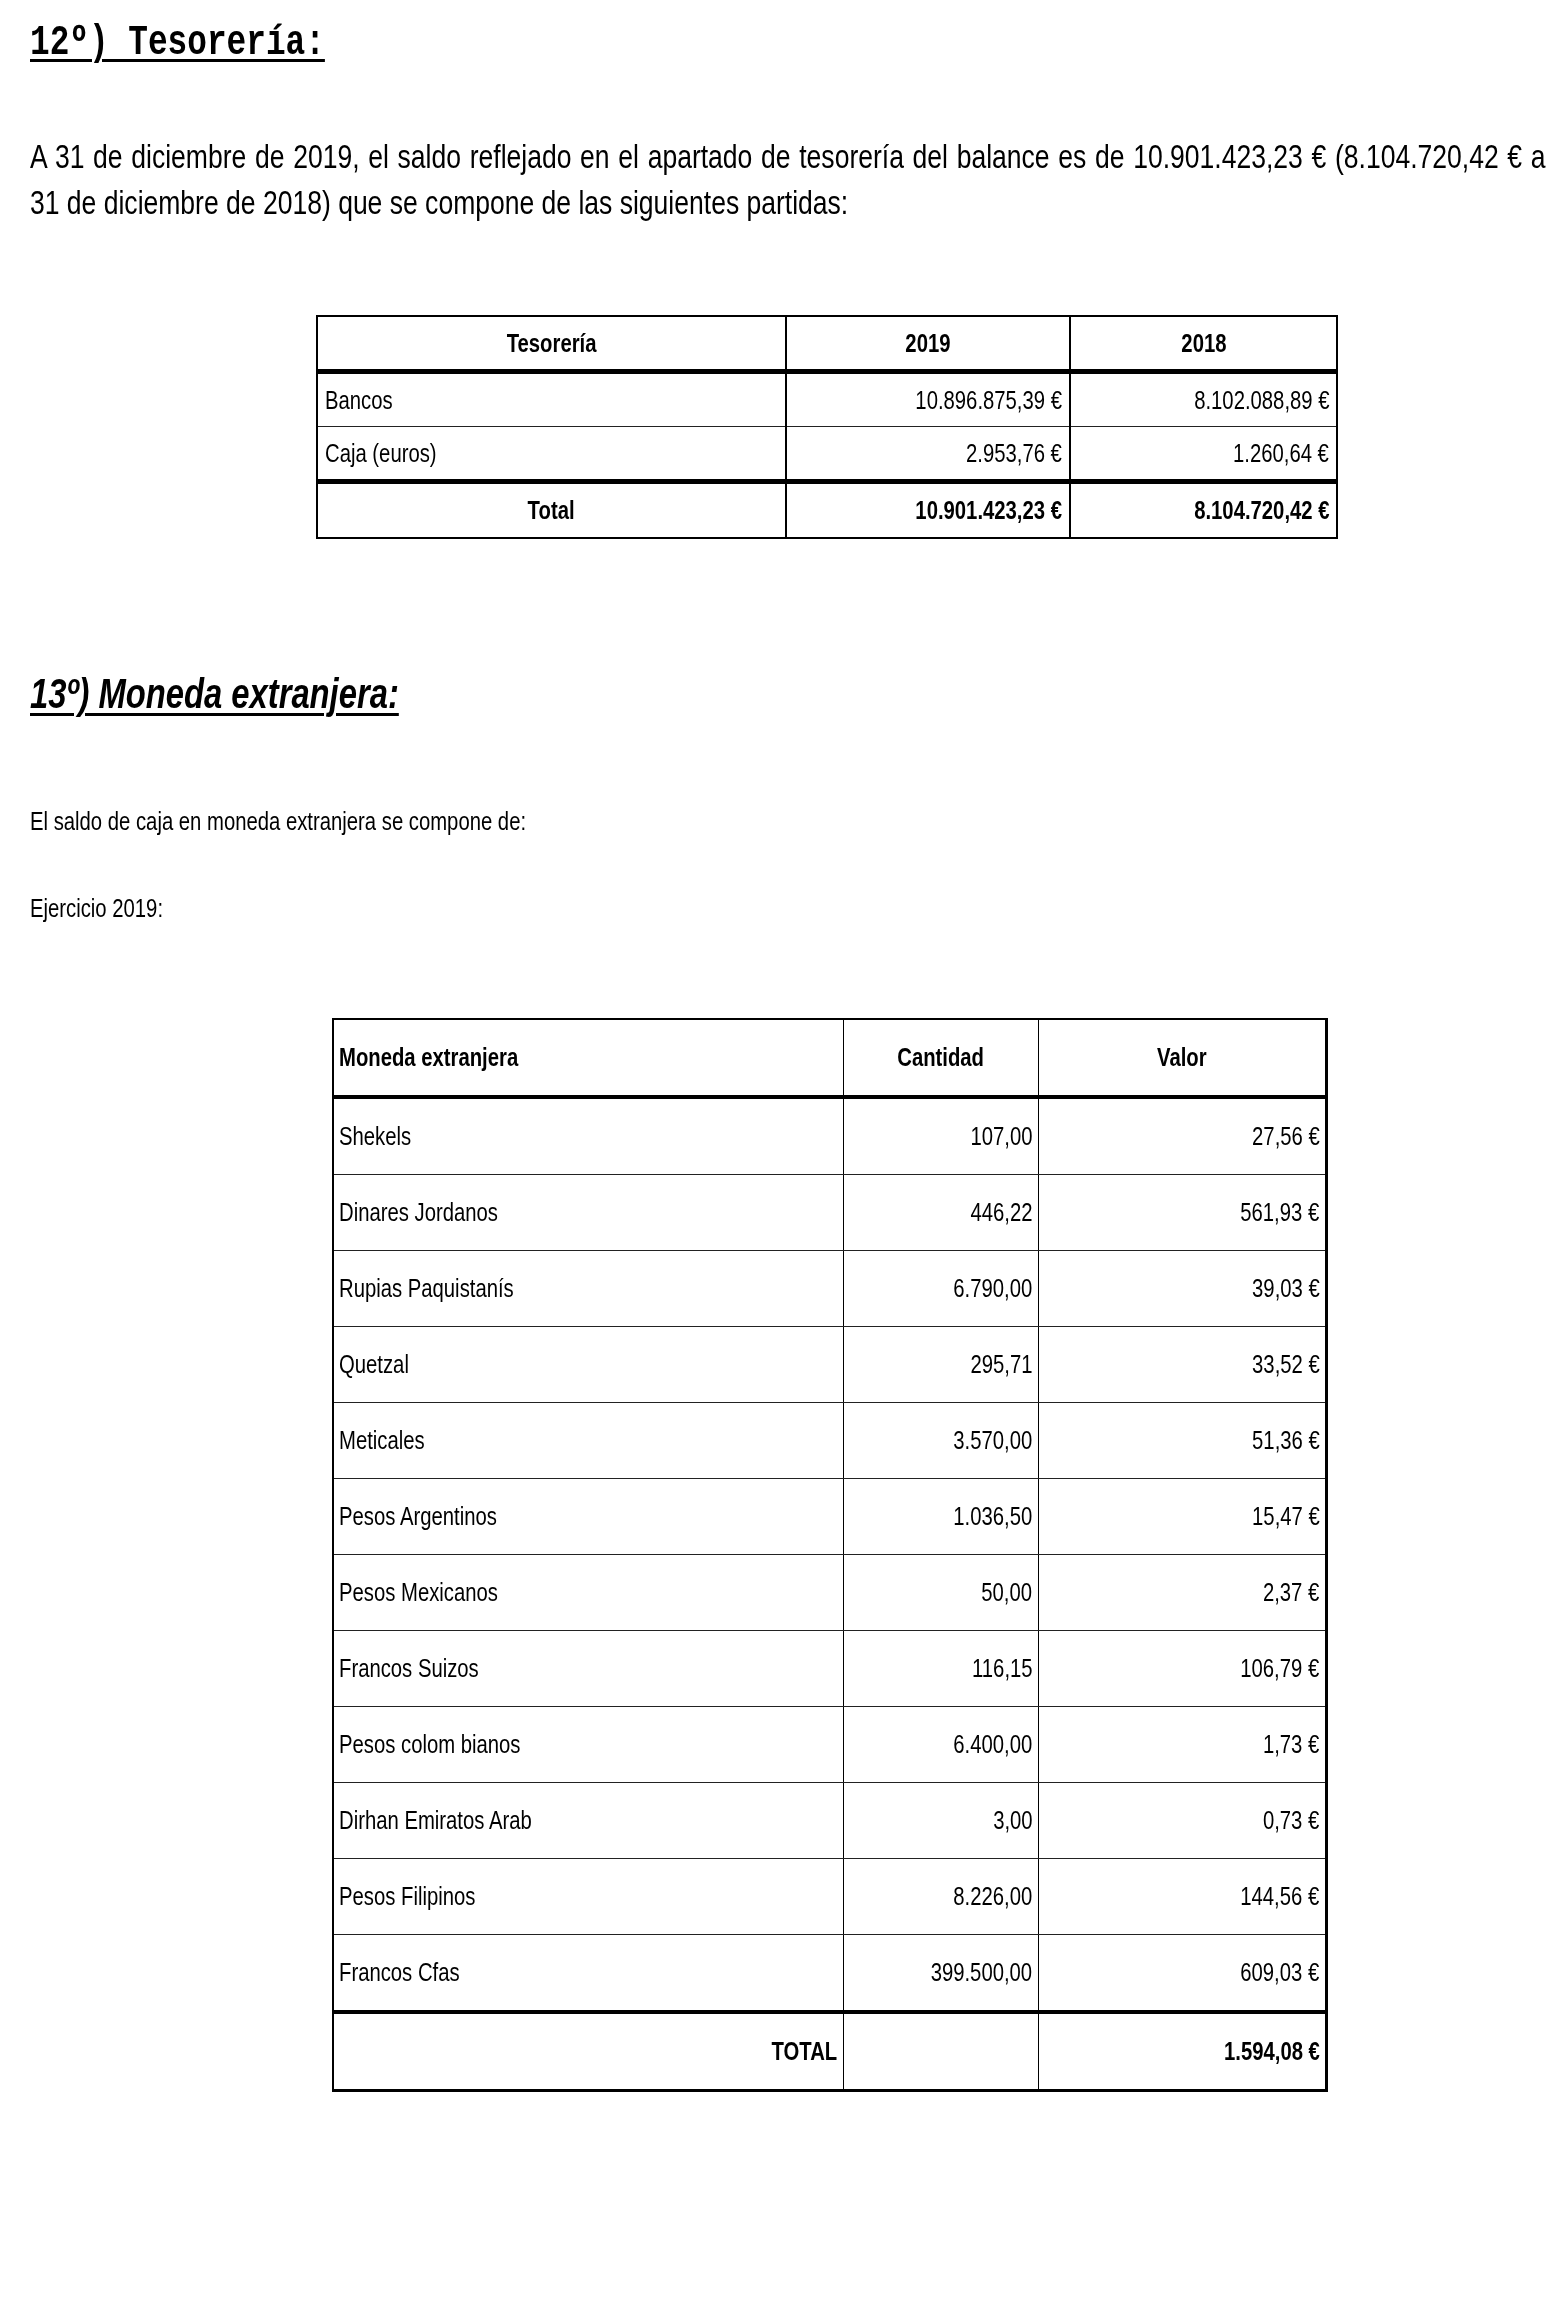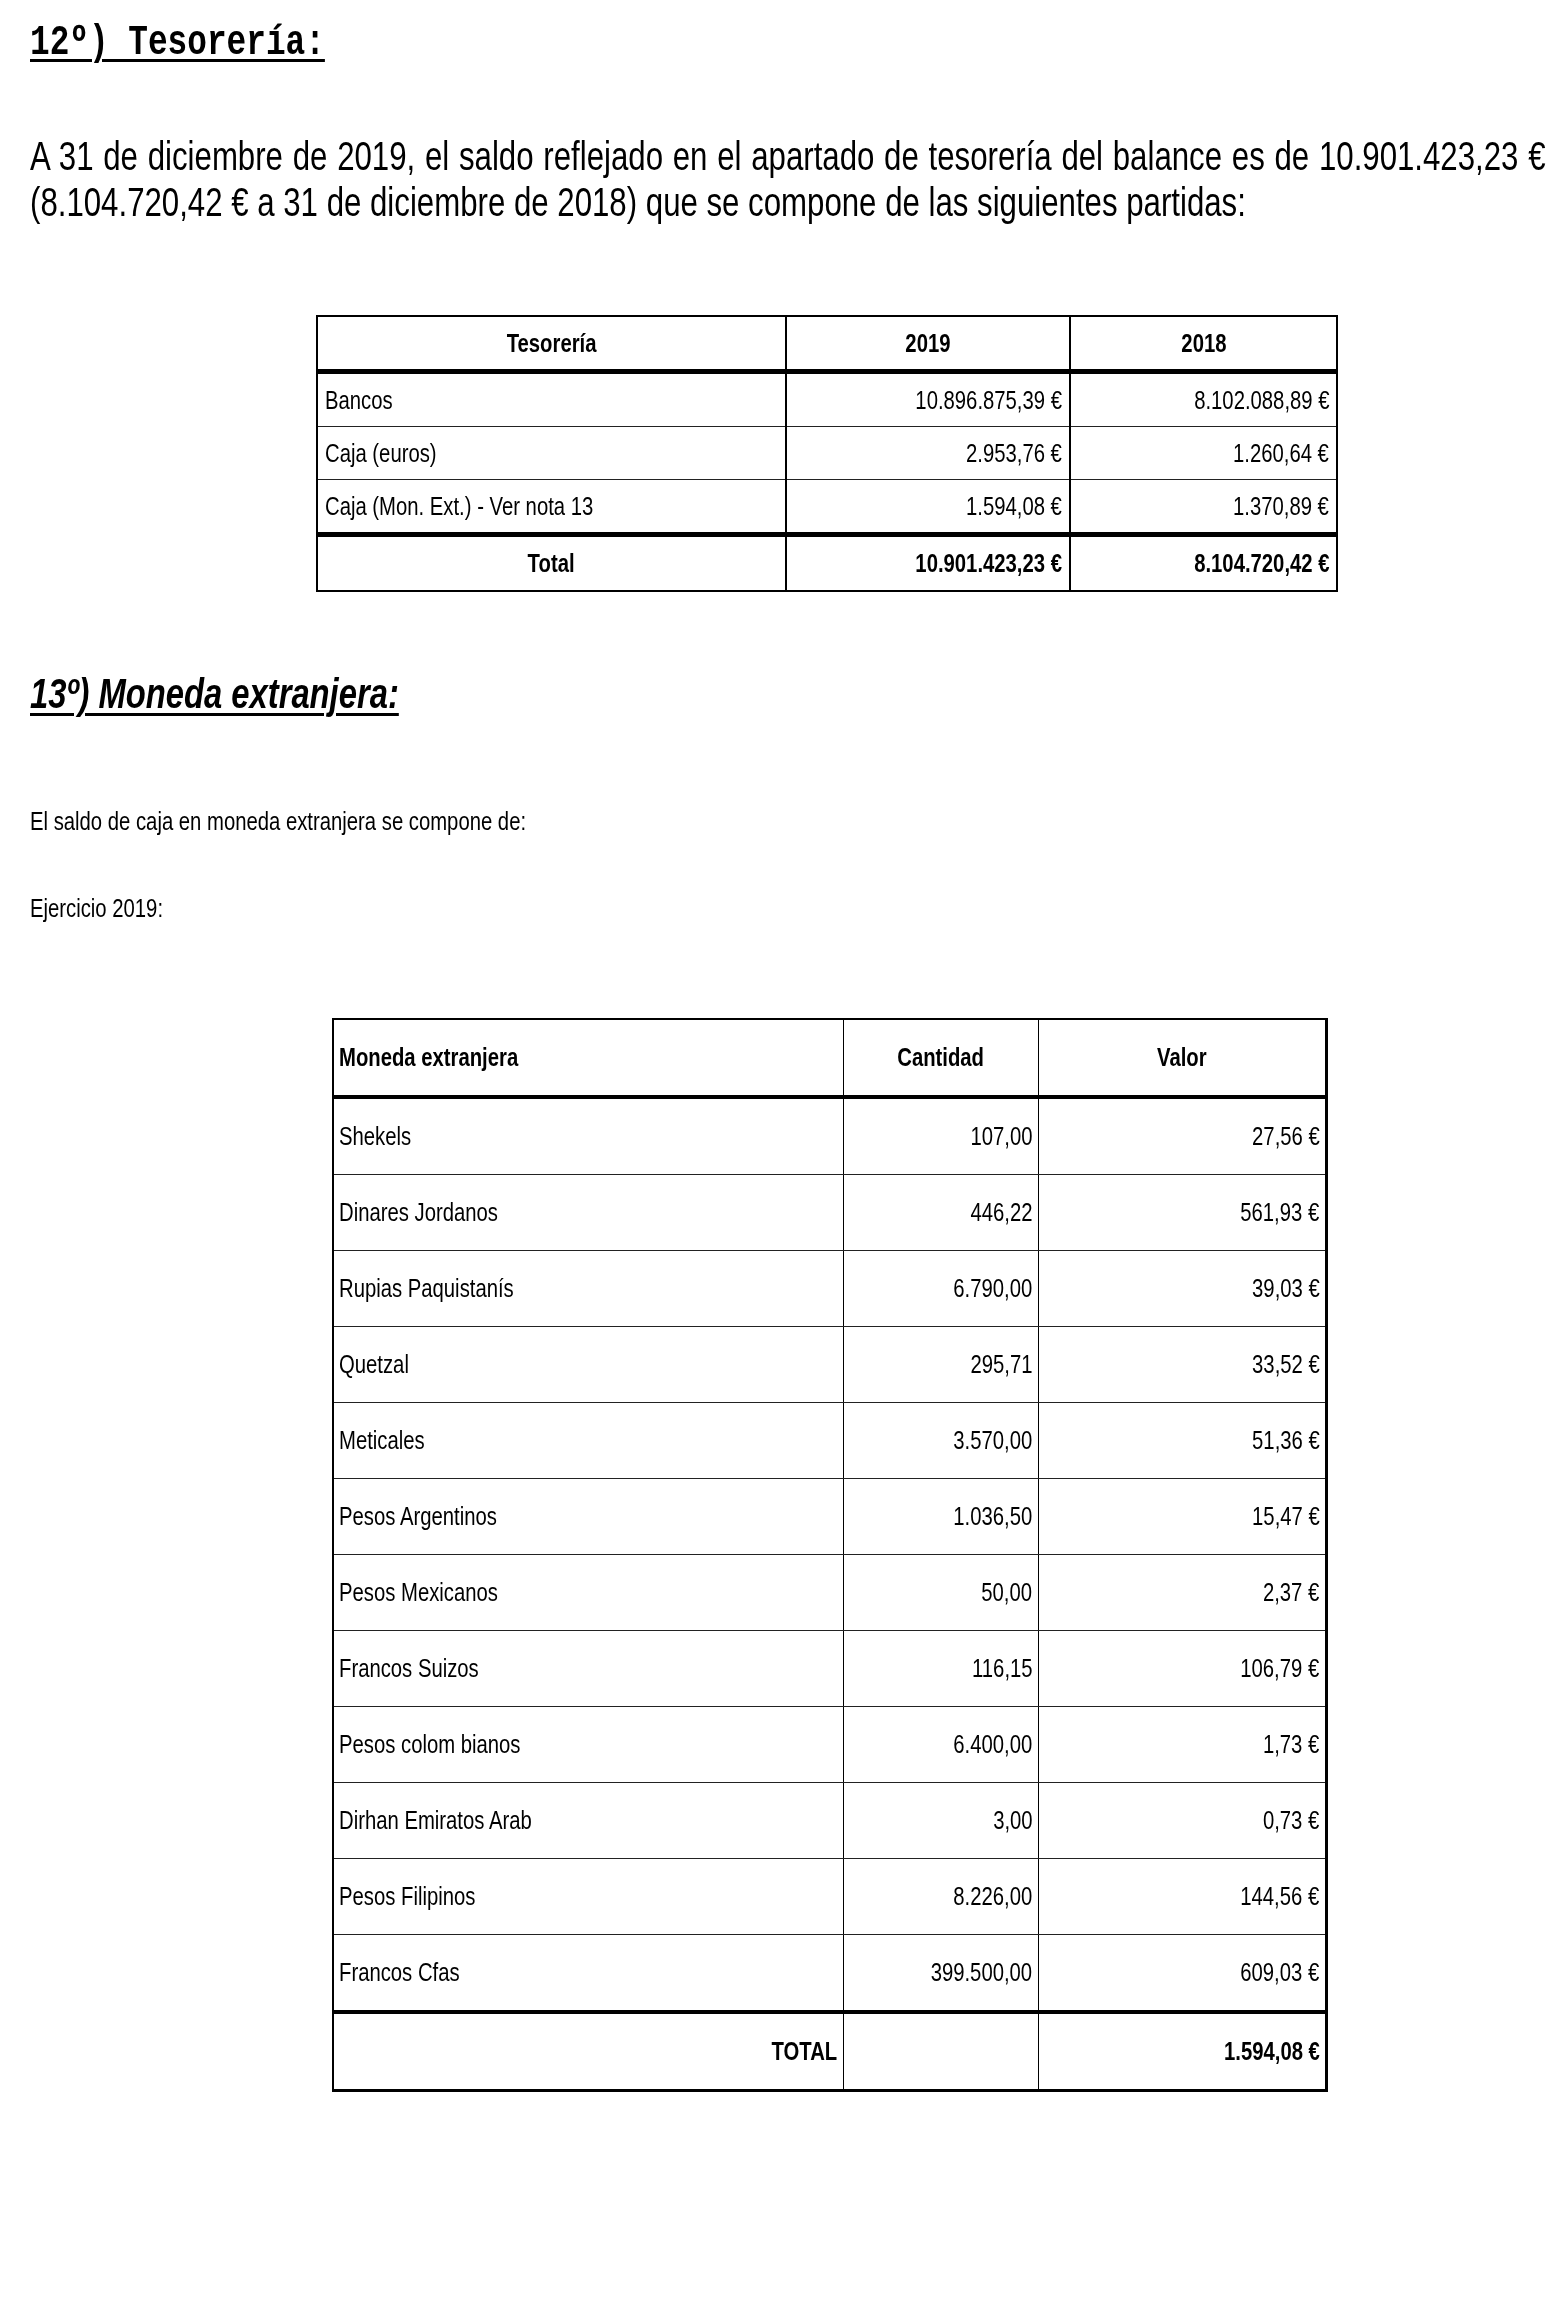--- a/index.html
+++ b/index.html
@@ -31,21 +31,21 @@
       text-decoration-thickness: 3.3px;
       text-underline-offset: 5px;
     }
     #h12 { top: 20px; font-family: Liberation Mono, monospace; }
     #h13 { top: 670px; font-style: italic; }
 
     .para {
       position: absolute;
       left: 30px;
       width: 1515px;
-      font-size: 40px;
+      font-size: 34px;
       line-height: 46px;
     }
     .para-inner {
       width: 1943px; 
       transform: scaleX(0.78);
       transform-origin: 0 0;
       text-align: justify;
       text-align-last: left;
     }
     #p1 { top: 133px; }
@@ -158,25 +158,20 @@
     <tr>
       <td class="left"><span class="cell-inner">Bancos</span></td>
       <td class="right"><span class="cell-inner">10.896.875,39 €</span></td>
       <td class="right"><span class="cell-inner">8.102.088,89 €</span></td>
     </tr>
     <tr>
       <td class="left"><span class="cell-inner">Caja (euros)</span></td>
       <td class="right"><span class="cell-inner">2.953,76 €</span></td>
       <td class="right"><span class="cell-inner">1.260,64 €</span></td>
     </tr>
-    <tr>
-      <td class="left"><span class="cell-inner">Caja (Mon. Ext.) - Ver nota 13</span></td>
-      <td class="right"><span class="cell-inner">1.594,08 €</span></td>
-      <td class="right"><span class="cell-inner">1.370,89 €</span></td>
-    </tr>
     <tr class="total">
       <td class="center bold"><span class="cell-inner">Total</span></td>
       <td class="right bold"><span class="cell-inner">10.901.423,23 €</span></td>
       <td class="right bold"><span class="cell-inner">8.104.720,42 €</span></td>
     </tr>
   </tbody>
 </table>
 
 <div class="heading" id="h13">
   <span>13º) Moneda extranjera:</span>

